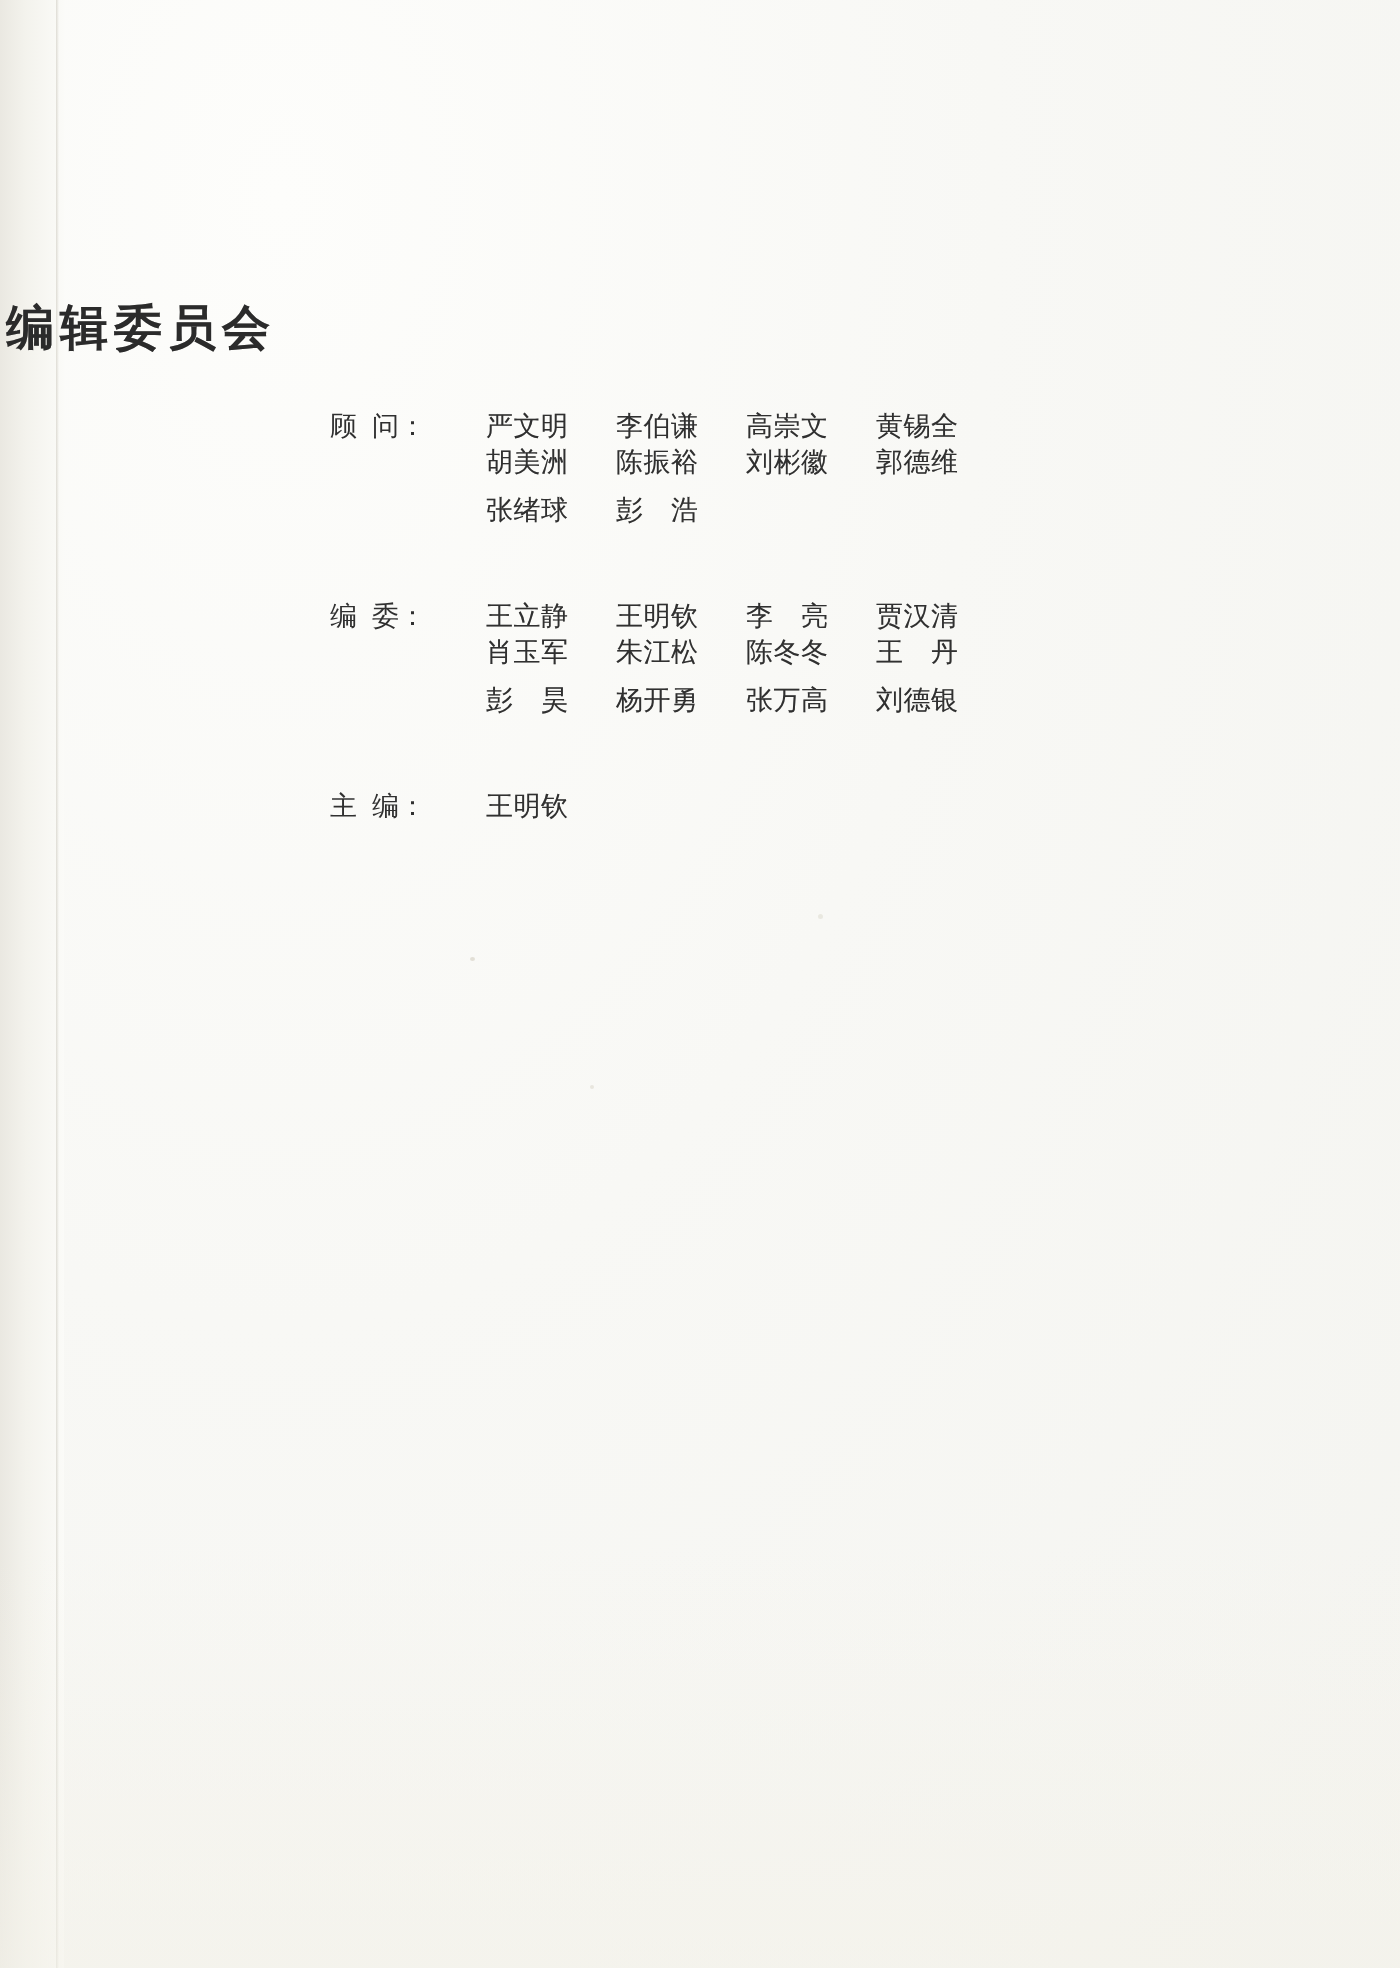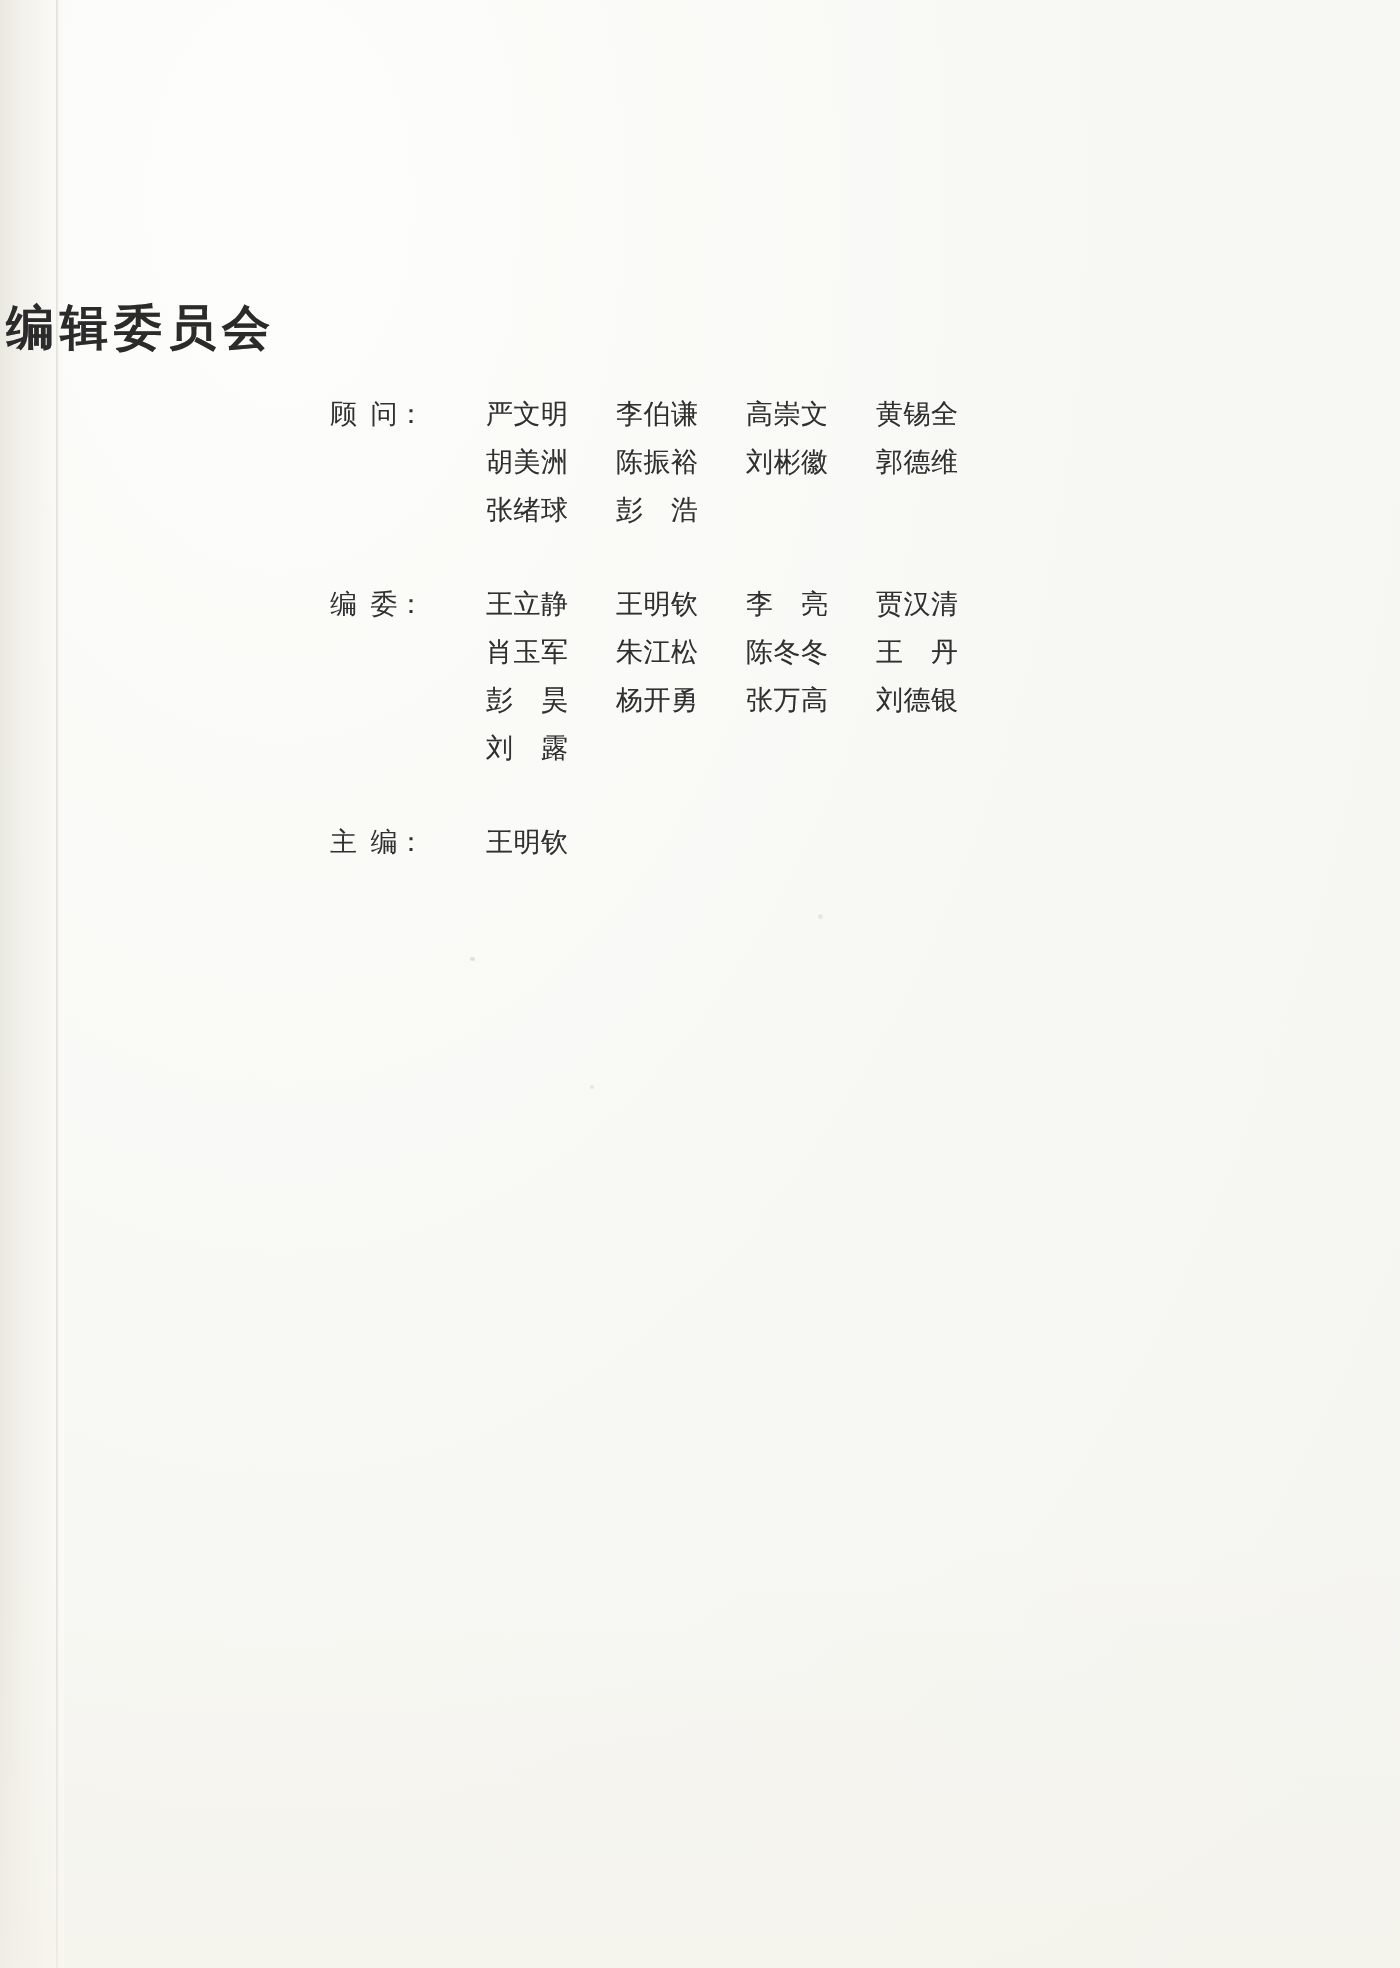--- a/index.html
+++ b/index.html
@@ -99,21 +99,22 @@
   }
 
   
   .label {
     width: 124px;
     flex: 0 0 124px;
     font-size: 27px;
     color: #303030;
     letter-spacing: 0px;
     white-space: pre;
-    font-family: Liberation Serif, serif;
+    font-family: Liberation Sans, sans-serif;
+    margin-top: 12px;
   }
   .label-spacer {
     width: 124px;
     flex: 0 0 124px;
   }
 
   .names {
     display: flex;
     flex: 1 1 auto;
     margin-left: 32px;
@@ -201,29 +202,20 @@
         </div>
         <div class="row">
           <div class="label-spacer"></div>
           <div class="names">
             <div class="name">彭　昊</div>
             <div class="name">杨开勇</div>
             <div class="name">张万高</div>
             <div class="name">刘德银</div>
           </div>
         </div>
-        <div class="row">
-          <div class="label-spacer"></div>
-          <div class="names">
-            <div class="name">刘　露</div>
-            <div class="name"></div>
-            <div class="name"></div>
-            <div class="name"></div>
-          </div>
-        </div>
       </div>
 
       <div class="section">
         <div class="row">
           <div class="label">主  编：</div>
           <div class="names">
             <div class="name">王明钦</div>
             <div class="name"></div>
             <div class="name"></div>
             <div class="name"></div>

